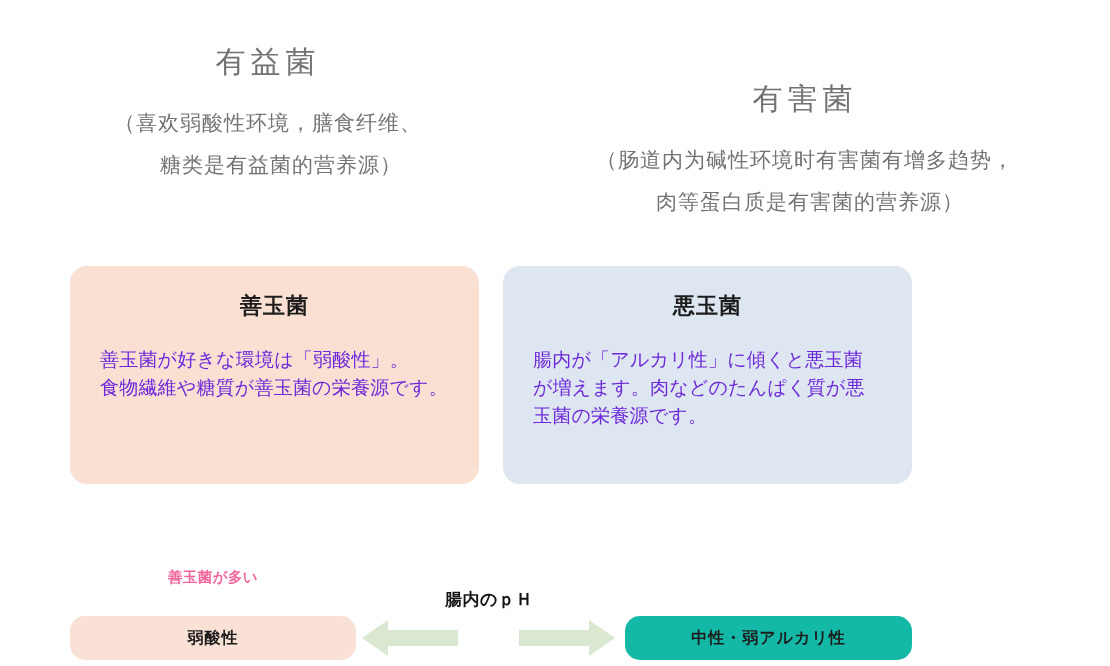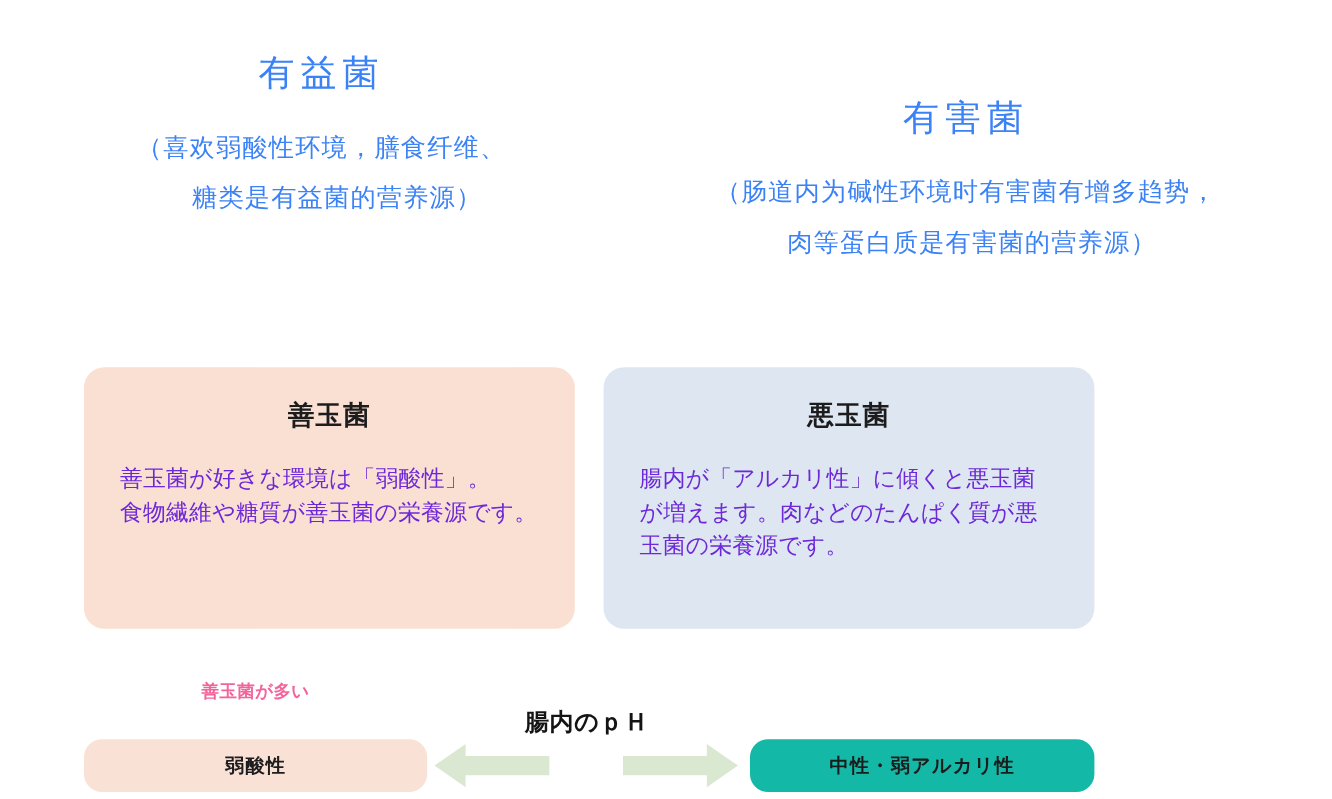--- a/index.html
+++ b/index.html
@@ -22,21 +22,21 @@
     left: 0;
     top: 0;
     width: 1110px;
     height: 250px;
   }
   .cn-col {
     position: absolute;
     top: 0;
     text-align: center;
     font-family: "DejaVu Serif", "Liberation Serif", serif;
-    color: #3b82f6;
+    color: #737373;
   }
   .cn-col-left {
     left: 18px;
     width: 500px;
   }
   .cn-col-right {
     left: 518px;
     width: 574px;
     margin-top: 37px;
   }
@@ -62,21 +62,20 @@
   .cn-col-left .sub-line-2 { padding-left: 26px; }
   .cn-col-right .sub-line-2 { padding-left: 10px; }
 
   
   .cards {
     position: absolute;
     left: 0;
     top: 266px;
     width: 954px;
     height: 218px;
-    margin-top: 40px;
   }
   .card {
     position: absolute;
     top: 0;
     height: 218px;
     border-radius: 17px;
     box-sizing: border-box;
   }
   .card-good {
     left: 70px;
@@ -163,21 +162,21 @@
     left: 625px;
     width: 287px;
     background: #14b8a6;
   }
   .ph-center-label {
     position: absolute;
     left: 420px;
     top: 22px;
     width: 138px;
     text-align: center;
-    font-size: 20px;
+    font-size: 17px;
     font-weight: bold;
     letter-spacing: 0.5px;
     color: #141414;
     white-space: nowrap;
   }
   .arrow {
     position: absolute;
     top: 54px;
     width: 96px;
     height: 36px;

